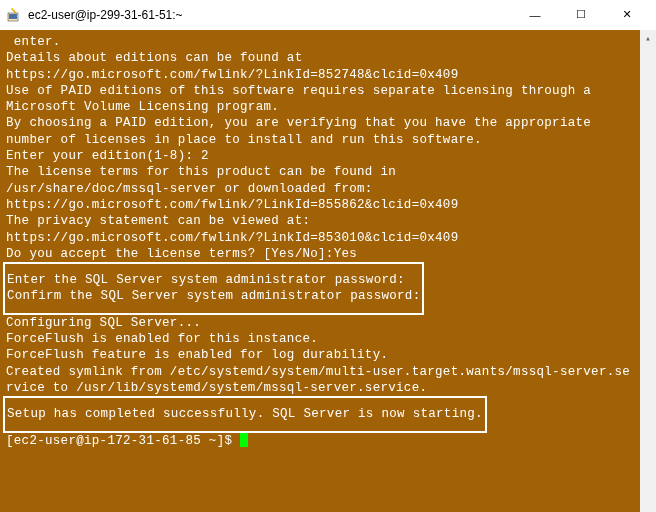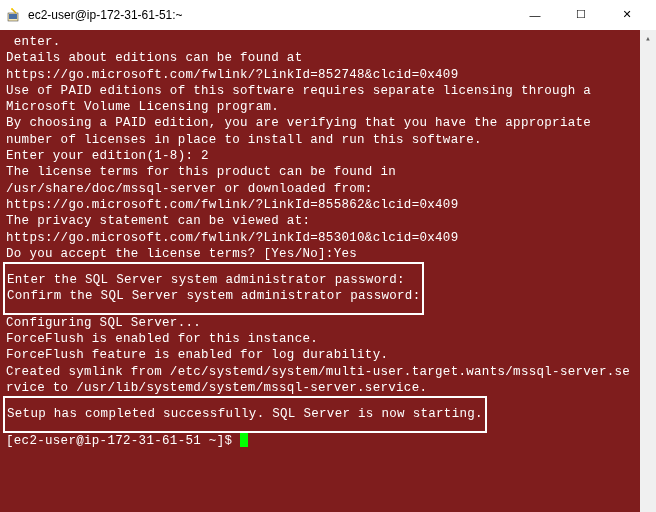--- a/index.html
+++ b/index.html
@@ -45,21 +45,21 @@
       height: 30px;
       display: flex;
       align-items: center;
       justify-content: center;
       font-family: "Segoe UI", sans-serif;
       font-size: 11px;
       color: #000000;
       cursor: pointer;
     }
     .terminal {
-      background: #7f1d1d;
+      background: #a16207;
       width: 100%;
       height: calc(100% - 30px);
       padding: 4px 6px;
       color: #ffffff;
       font-size: 12.5px;
       line-height: 16.3px;
       white-space: pre-wrap;
       position: relative;
       letter-spacing: 0.3px;
     }
@@ -103,27 +103,27 @@
 
 <div class="titlebar">
   <span class="titlebar-icon">
     <svg viewBox="0 0 16 16" width="16" height="16">
       <rect x="2" y="6" width="10" height="8" fill="#f5e6b3" stroke="#333" stroke-width="0.5"></rect>
       <rect x="3" y="7" width="8" height="5" fill="#4a6fa5"></rect>
       <line x1="6" y1="2" x2="10" y2="6" stroke="#d4a800" stroke-width="1.5"></line>
       <circle cx="6" cy="2" r="1" fill="#ffcc00"></circle>
     </svg>
   </span>
-  <span class="titlebar-title">ec2-user@ip-172-31-61-51:~</span>
+  <span class="titlebar-title">ec2-user@ip-299-31-61-51:~</span>
   <div class="titlebar-controls">
     <div class="titlebar-btn">—</div>
     <div class="titlebar-btn">☐</div>
     <div class="titlebar-btn">✕</div>
   </div>
 </div>
 
 <div class="terminal"><span class="terminal-line"> enter.</span><span class="terminal-line"></span><span class="terminal-line">Details about editions can be found at</span><span class="terminal-line">https://go.microsoft.com/fwlink/?LinkId=852748&amp;clcid=0x409</span><span class="terminal-line"></span><span class="terminal-line">Use of PAID editions of this software requires separate licensing through a</span><span class="terminal-line">Microsoft Volume Licensing program.</span><span class="terminal-line">By choosing a PAID edition, you are verifying that you have the appropriate</span><span class="terminal-line">number of licenses in place to install and run this software.</span><span class="terminal-line"></span><span class="terminal-line">Enter your edition(1-8): 2</span><span class="terminal-line">The license terms for this product can be found in</span><span class="terminal-line">/usr/share/doc/mssql-server or downloaded from:</span><span class="terminal-line">https://go.microsoft.com/fwlink/?LinkId=855862&amp;clcid=0x409</span><span class="terminal-line"></span><span class="terminal-line">The privacy statement can be viewed at:</span><span class="terminal-line">https://go.microsoft.com/fwlink/?LinkId=853010&amp;clcid=0x409</span><span class="terminal-line"></span><span class="terminal-line">Do you accept the license terms? [Yes/No]:Yes</span><span class="terminal-line"></span><div class="highlight-box"><span class="terminal-line">Enter the SQL Server system administrator password:</span><span class="terminal-line">Confirm the SQL Server system administrator password:</span></div>
 <span class="terminal-line">Configuring SQL Server...</span><span class="terminal-line"></span><span class="terminal-line">ForceFlush is enabled for this instance.</span><span class="terminal-line">ForceFlush feature is enabled for log durability.</span><span class="terminal-line">Created symlink from /etc/systemd/system/multi-user.target.wants/mssql-server.se</span><span class="terminal-line">rvice to /usr/lib/systemd/system/mssql-server.service.</span><div class="highlight-box"><span>Setup has completed successfully. SQL Server is now starting.</span></div>
-<span>[ec2-user@ip-172-31-61-51 ~]$ </span><span class="prompt-cursor"></span></div>
+<span>[ec2-user@ip-172-31-61-85 ~]$ </span><span class="prompt-cursor"></span></div>
 
 <div class="scrollbar">
   <div class="scrollbar-arrow">▴</div>
 </div>
 
 </body></html>

